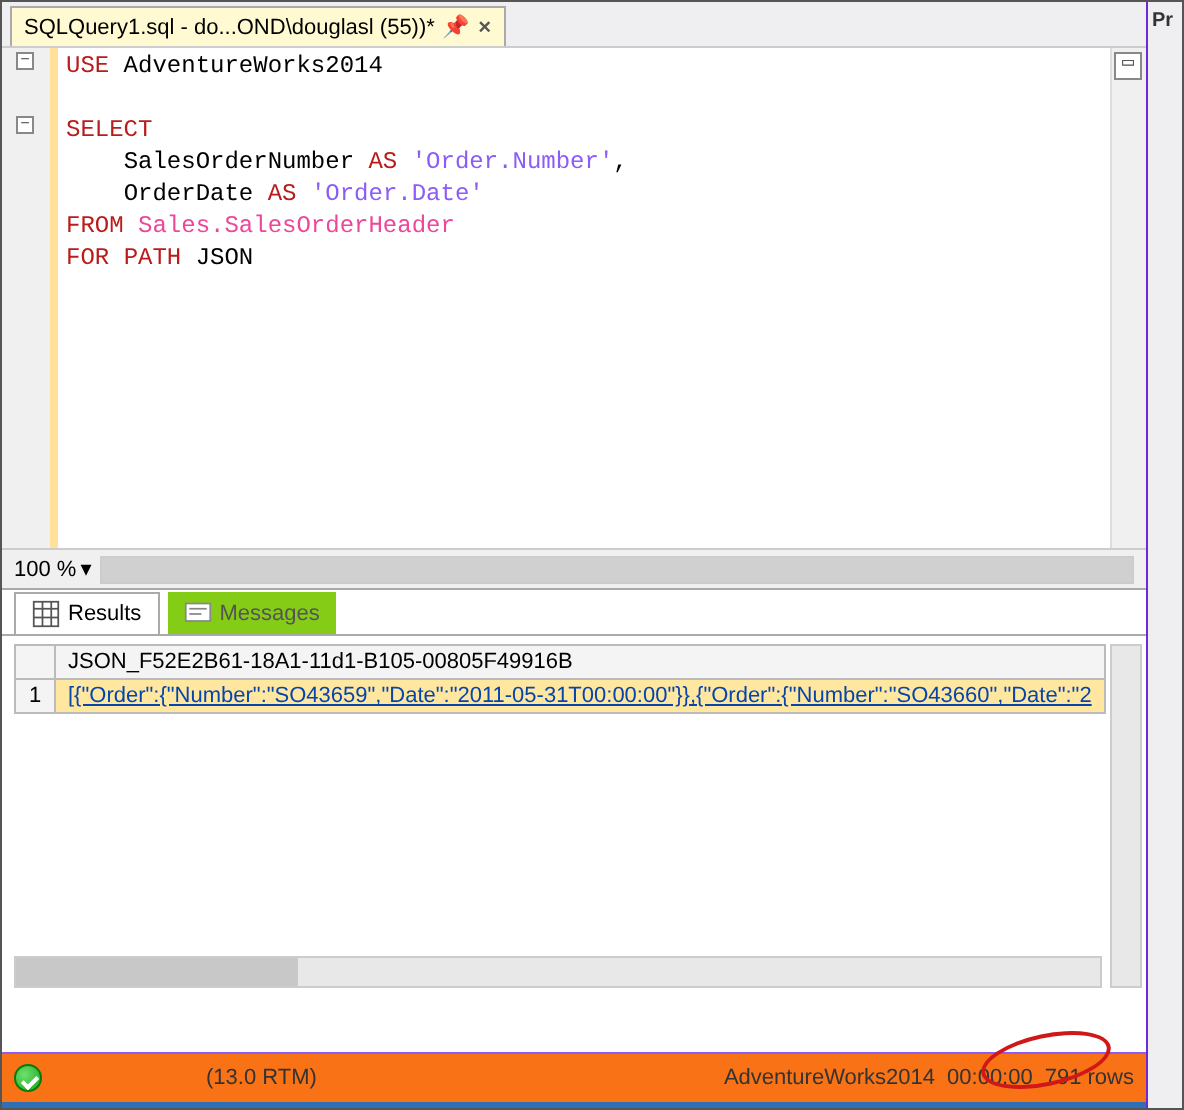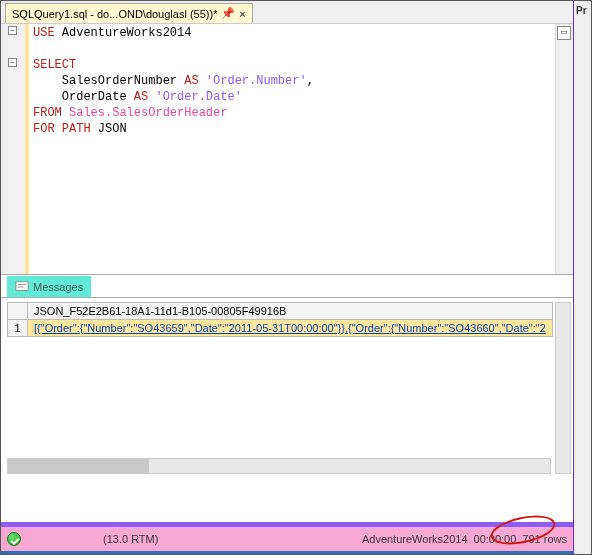--- a/index.html
+++ b/index.html
@@ -109,21 +109,21 @@
   .res-tab {
     padding: 2px 8px;
     border: 1px solid #aaa;
     border-bottom: none;
     background: #fff;
     display: flex;
     align-items: center;
     gap: 4px;
     height: 21px;
   }
-  .res-tab.inactive { background: #5eead4; color:#555; border-color:#ccc; border-top:none; border-left:none; border-right:none;}
+  .res-tab.inactive { background: #84cc16; color:#555; border-color:#ccc; border-top:none; border-left:none; border-right:none;}
   .res-tab svg { width:14px; height:14px; }
   
   .results-grid {
     height: 178px;
     background: #fff;
     overflow: hidden;
     position: relative;
     font-family: 'Segoe UI', sans-serif;
     font-size: 11px;
   }
@@ -148,22 +148,22 @@
   .hscroll-bottom .thumb { position:absolute; left:0; top:0; height:100%; width:26%; background:#c8c8c8; }
   .vscroll-right {
     position:absolute; right:2px; top:4px; bottom:2px; width:16px;
     border:1px solid #ccc; background:#e8e8e8;
   }
   
   .status-bar {
     position:absolute;
     left:0; right:0; bottom:3px;
     height: 22px;
-    background: #f9a8d4;
-    border-top: 5px solid #8b5cf6;
+    background: #f97316;
+    border-top: 1px solid #8b5cf6;
     display: flex;
     align-items: center;
     font-family: 'Segoe UI', sans-serif;
     font-size: 11px;
     color: #333;
     padding: 12px 6px;
     gap: 6px;
   }
   .status-bar .seg { white-space: nowrap; }
   .status-bar .flex { flex:1; }
@@ -224,22 +224,41 @@
     <span class="plain">SalesOrderNumber</span> <span class="kw">AS</span> <span class="str">'Order.Number'</span><span class="plain">,</span>
     <span class="plain">OrderDate</span> <span class="kw">AS</span> <span class="str">'Order.Date'</span>
 <span class="kw">FROM</span><span class="obj"> Sales.SalesOrderHeader</span>
 <span class="kw">FOR</span> <span class="kw">PATH</span> <span class="plain">JSON</span>
 </div>
     <div class="right-scroll">
       <div class="splitter-btn">▭</div>
     </div>
   </div>
 
+  <div class="zoom-bar">
+    <div class="dd">
+      <span>100 %</span>
+      <span>▾</span>
+    </div>
+    <div class="hscroll">
+        <div class="thumb"></div>
+      </div>
+  </div>
 
   <div class="results-tab-row">
+    <div class="res-tab">
+      <svg viewBox="0 0 16 16">
+          <rect x="1" y="1" width="14" height="14" fill="#fff" stroke="#555"></rect>
+          <line x1="1" y1="5" x2="15" y2="5" stroke="#555"></line>
+          <line x1="1" y1="10" x2="15" y2="10" stroke="#555"></line>
+          <line x1="6" y1="1" x2="6" y2="15" stroke="#555"></line>
+          <line x1="11" y1="1" x2="11" y2="15" stroke="#555"></line>
+        </svg>
+      <span>Results</span>
+    </div>
     <div class="res-tab inactive">
       <svg viewBox="0 0 16 16">
           <rect x="1" y="2" width="14" height="10" fill="#fff" stroke="#888"></rect>
           <line x1="3" y1="5" x2="13" y2="5" stroke="#888"></line>
           <line x1="3" y1="8" x2="10" y2="8" stroke="#888"></line>
         </svg>
       <span>Messages</span>
     </div>
   </div>
 

